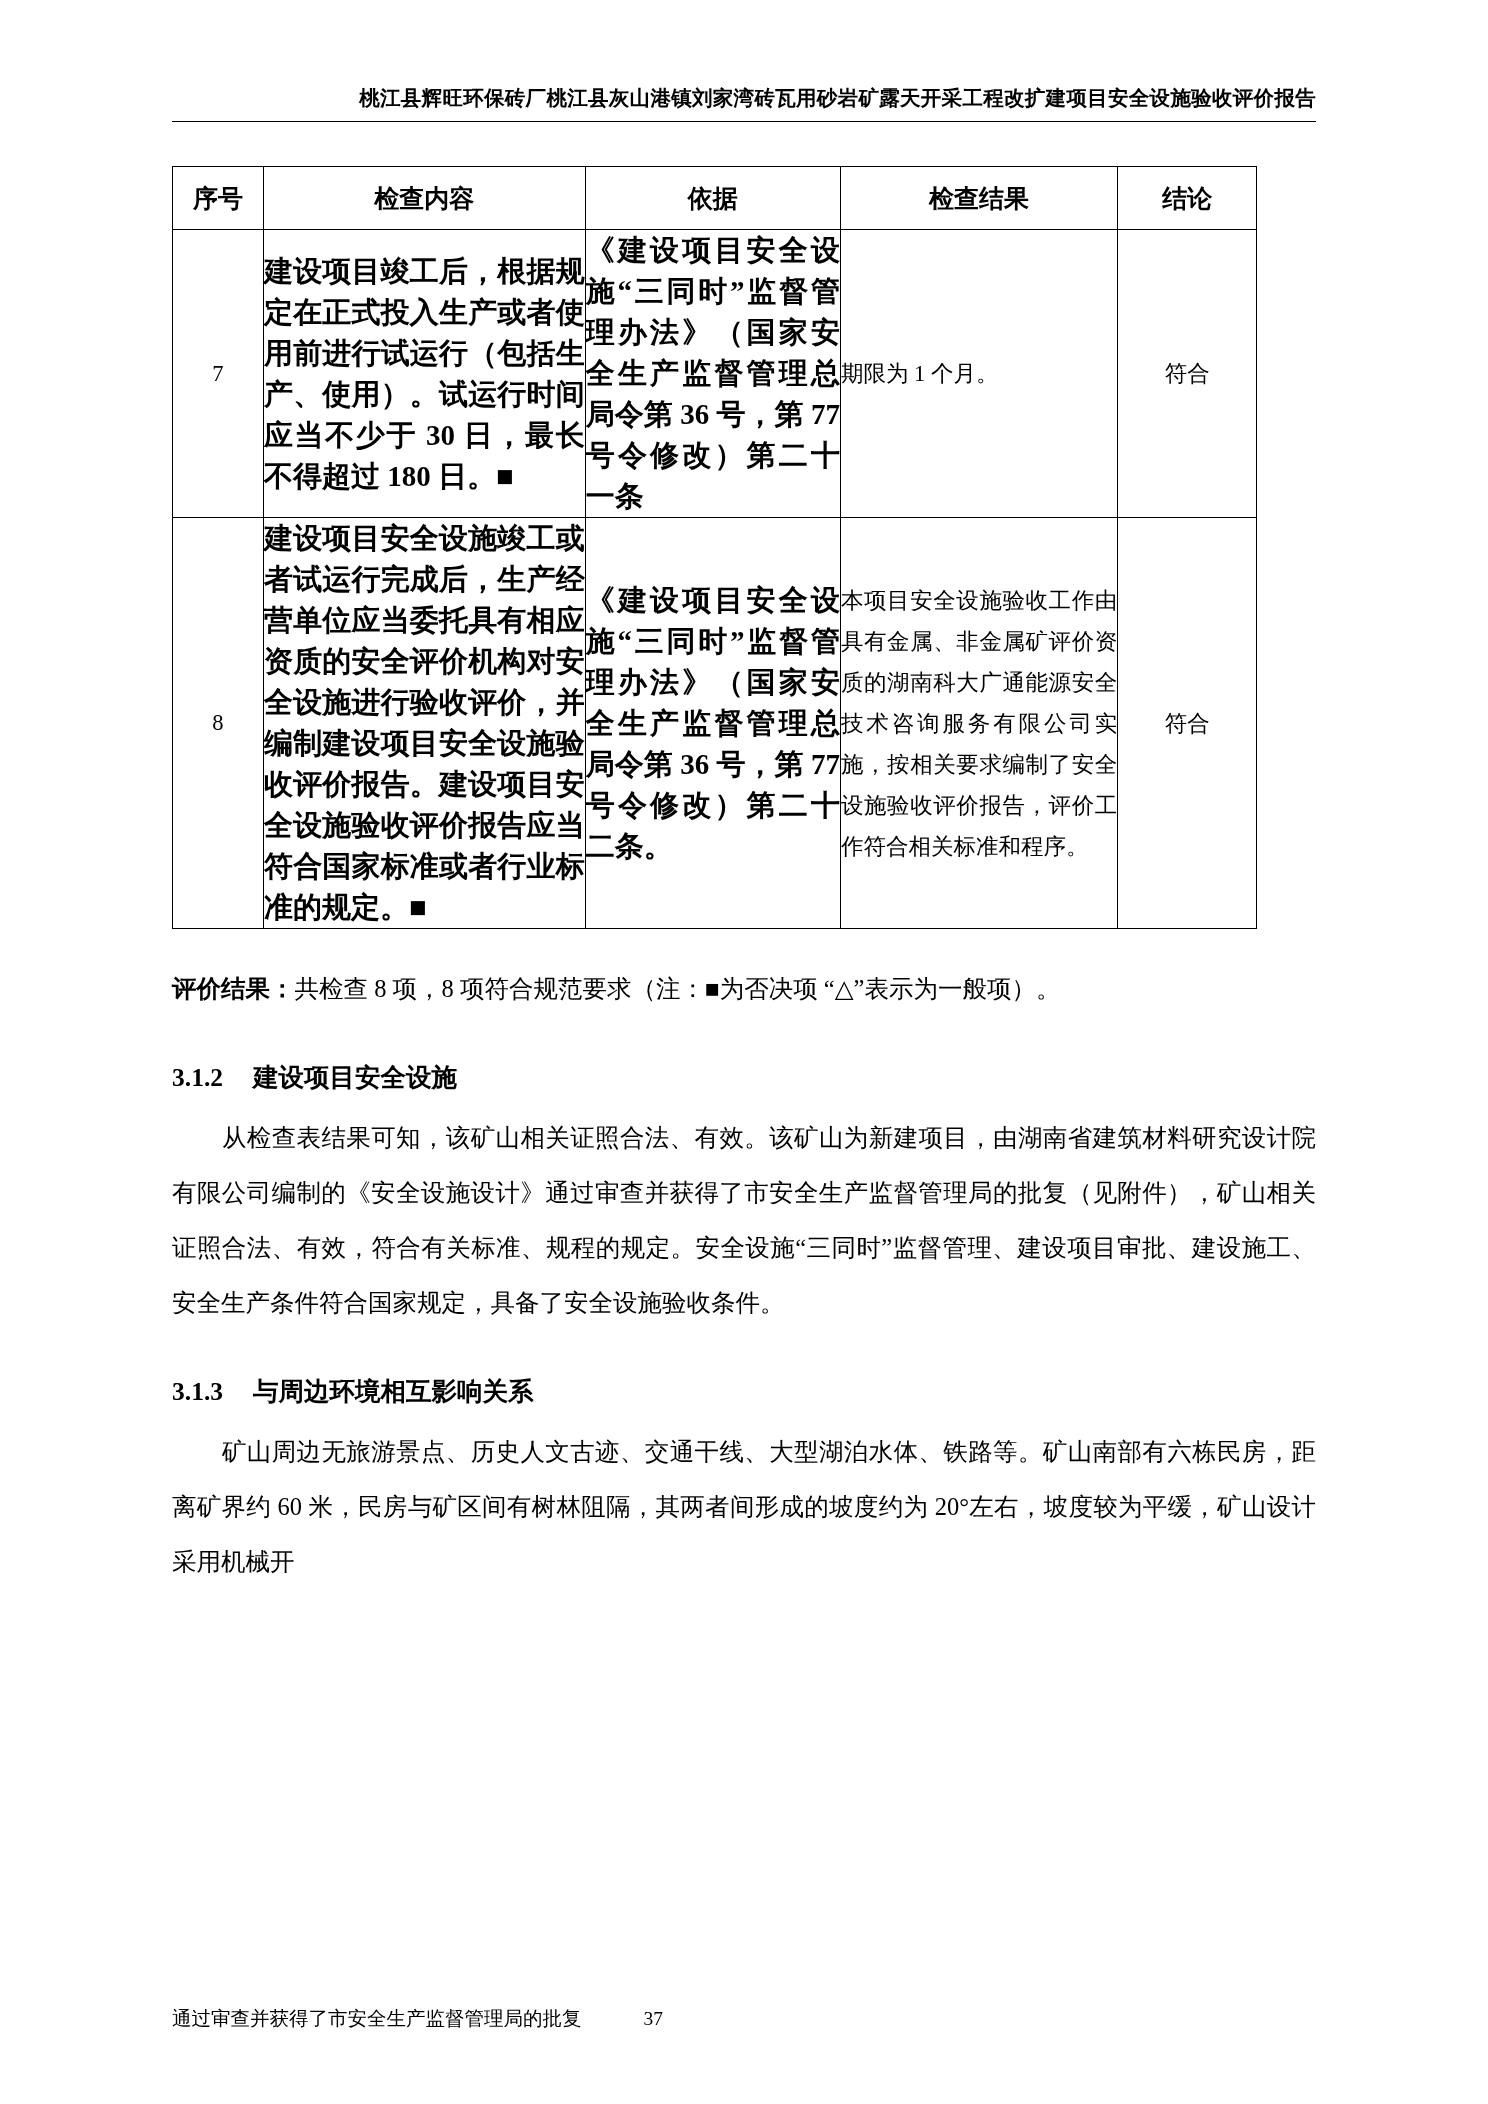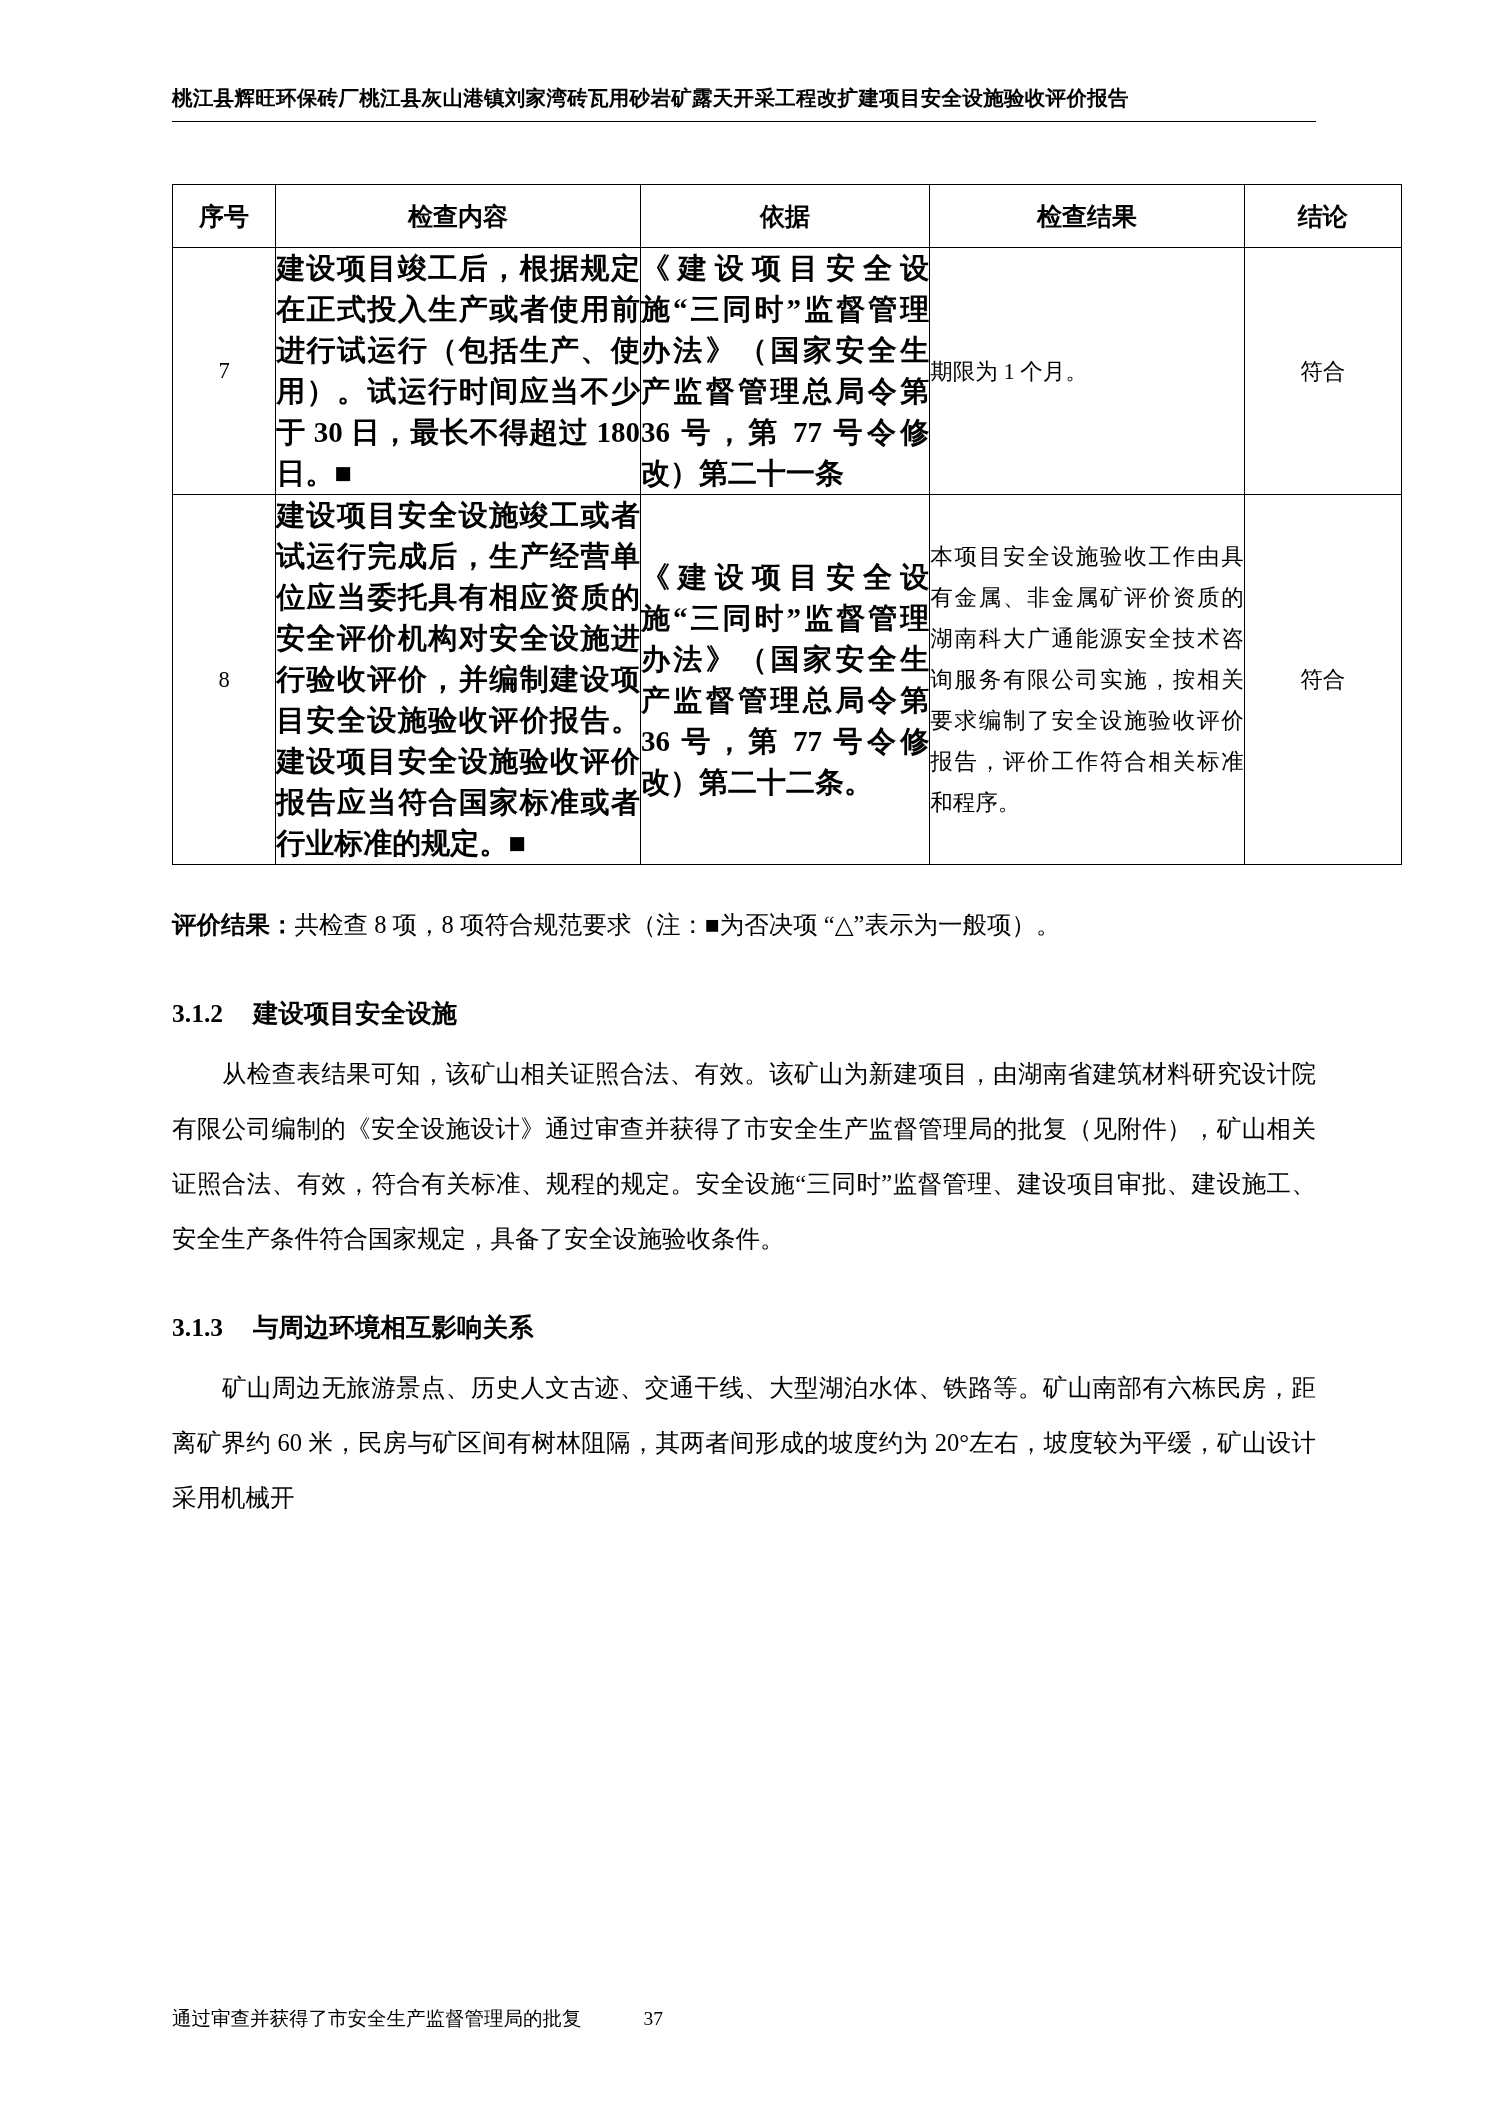--- a/index.html
+++ b/index.html
@@ -21,30 +21,30 @@
     position: absolute;
     left: 172px;
     top: 84px;
     width: 1144px;
   }
   
   .doc-header {
     font-size: 20.5px;
     font-weight: bold;
     letter-spacing: 0.3px;
-    text-align: left;
+    text-align: right;
     padding-bottom: 9px;
     border-bottom: 1.6px solid #000;
     white-space: nowrap;
   }
   
   table.check-table {
-    margin-top: 62px;
+    margin-top: 44px;
     border-collapse: collapse;
-    width: 1230px;
+    width: 1085px;
     table-layout: fixed;
   }
   table.check-table td, table.check-table th {
     border: 1.5px solid #000;
     padding: 0;
     vertical-align: middle;
   }
   table.check-table thead th {
     height: 62px;
     font-size: 25px;

